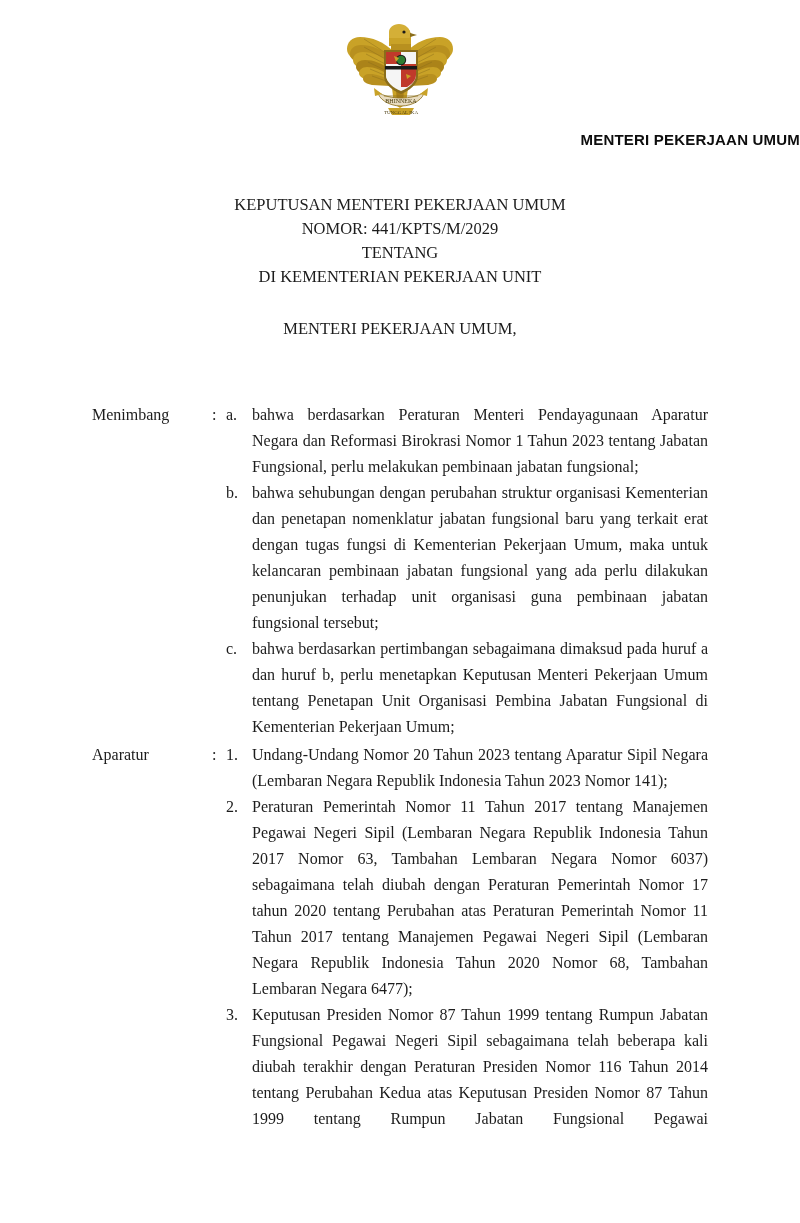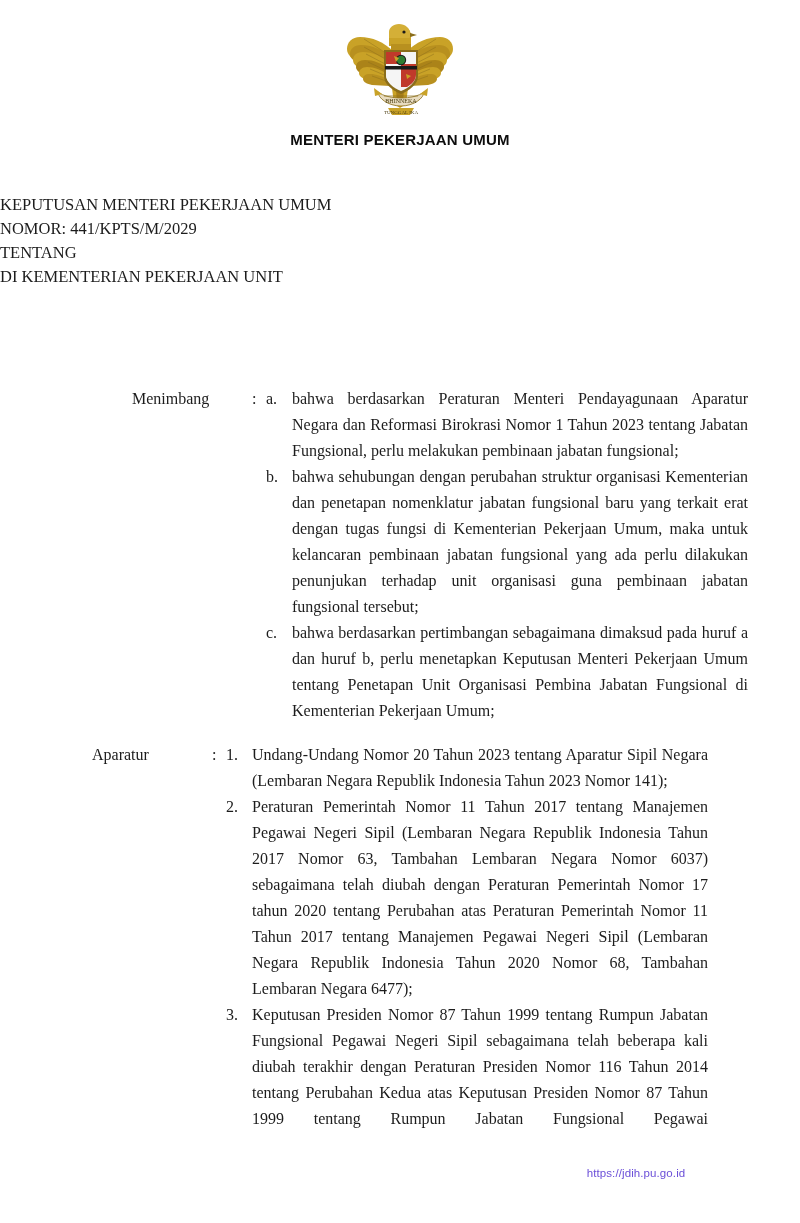--- a/index.html
+++ b/index.html
@@ -31,63 +31,63 @@
     height: 104px;
     display: block;
   }
 
   
   .ministry-header {
     position: absolute;
     left: 0;
     top: 130px;
     width: 800px;
-    text-align: center;
+    text-align: right;
     font-family: "Liberation Sans", "DejaVu Sans", sans-serif;
     font-weight: bold;
     font-size: 15px;
     letter-spacing: 0.2px;
     line-height: 20px;
     color: #0d0d0d;
   }
 
   
   .title-block {
     position: absolute;
     left: 0;
     top: 193px;
     width: 800px;
-    text-align: left;
-    font-size: 16.5px;
-    line-height: 24px;
-    color: #1c1c1c;
-  }
-  .title-block div {
-    white-space: nowrap;
-  }
-
-  
-  .addressee {
-    position: absolute;
-    left: 0;
-    top: 317px;
-    width: 800px;
     text-align: center;
     font-size: 16.5px;
     line-height: 24px;
     color: #1c1c1c;
   }
+  .title-block div {
+    white-space: nowrap;
+  }
+
+  
+  .addressee {
+    position: absolute;
+    left: 0;
+    top: 317px;
+    width: 800px;
+    text-align: center;
+    font-size: 16.5px;
+    line-height: 24px;
+    color: #1c1c1c;
+  }
 
   
   .clause-section {
     position: absolute;
     left: 92px;
     width: 616px;
   }
-  #section-menimbang { top: 386px; margin-left: 40px; }
+  #section-menimbang { top: 402px; }
   #section-mengingat { top: 742px; }
 
   .clause-row {
     display: flex;
     align-items: flex-start;
     width: 616px;
   }
   .clause-label {
     width: 120px;
     flex: 0 0 120px;
@@ -232,20 +232,21 @@
     <div>MENTERI PEKERJAAN UMUM</div>
   </div>
 
   <div class="title-block">
     <div>KEPUTUSAN MENTERI PEKERJAAN UMUM</div>
     <div>NOMOR: 441/KPTS/M/2029</div>
     <div>TENTANG</div>
     <div>DI KEMENTERIAN PEKERJAAN UNIT</div>
   </div>
 
+  <div class="addressee">MENTERI PEKERJAAN UMUM,</div>
 
   <div class="clause-section" id="section-menimbang">
     <div class="clause-row">
       <div class="clause-label">Menimbang</div>
       <div class="clause-colon">:</div>
       <div class="clause-items">
         <div class="clause-item">
           <div class="item-marker">a.</div>
           <div class="item-text">bahwa berdasarkan Peraturan Menteri Pendayagunaan Aparatur Negara dan Reformasi Birokrasi Nomor 1 Tahun 2023 tentang Jabatan Fungsional, perlu melakukan pembinaan jabatan fungsional;</div>
         </div>
@@ -275,17 +276,14 @@
           <div class="item-text">Peraturan Pemerintah Nomor 11 Tahun 2017 tentang Manajemen Pegawai Negeri Sipil (Lembaran Negara Republik Indonesia Tahun 2017 Nomor 63, Tambahan Lembaran Negara Nomor 6037) sebagaimana telah diubah dengan Peraturan Pemerintah Nomor 17 tahun 2020 tentang Perubahan atas Peraturan Pemerintah Nomor 11 Tahun 2017 tentang Manajemen Pegawai Negeri Sipil (Lembaran Negara Republik Indonesia Tahun 2020 Nomor 68, Tambahan Lembaran Negara 6477);</div>
         </div>
         <div class="clause-item">
           <div class="item-marker">3.</div>
           <div class="item-text clipped">Keputusan Presiden Nomor 87 Tahun 1999 tentang Rumpun Jabatan Fungsional Pegawai Negeri Sipil sebagaimana telah beberapa kali diubah terakhir dengan Peraturan Presiden Nomor 116 Tahun 2014 tentang Perubahan Kedua atas Keputusan Presiden Nomor 87 Tahun  1999 tentang Rumpun Jabatan Fungsional Pegawai</div>
         </div>
       </div>
     </div>
   </div>
 
-  <div class="footer-url">
-    <span>https://jdih.pu.go.id</span>
-  </div>
 
 </div>
 
 </body></html>

